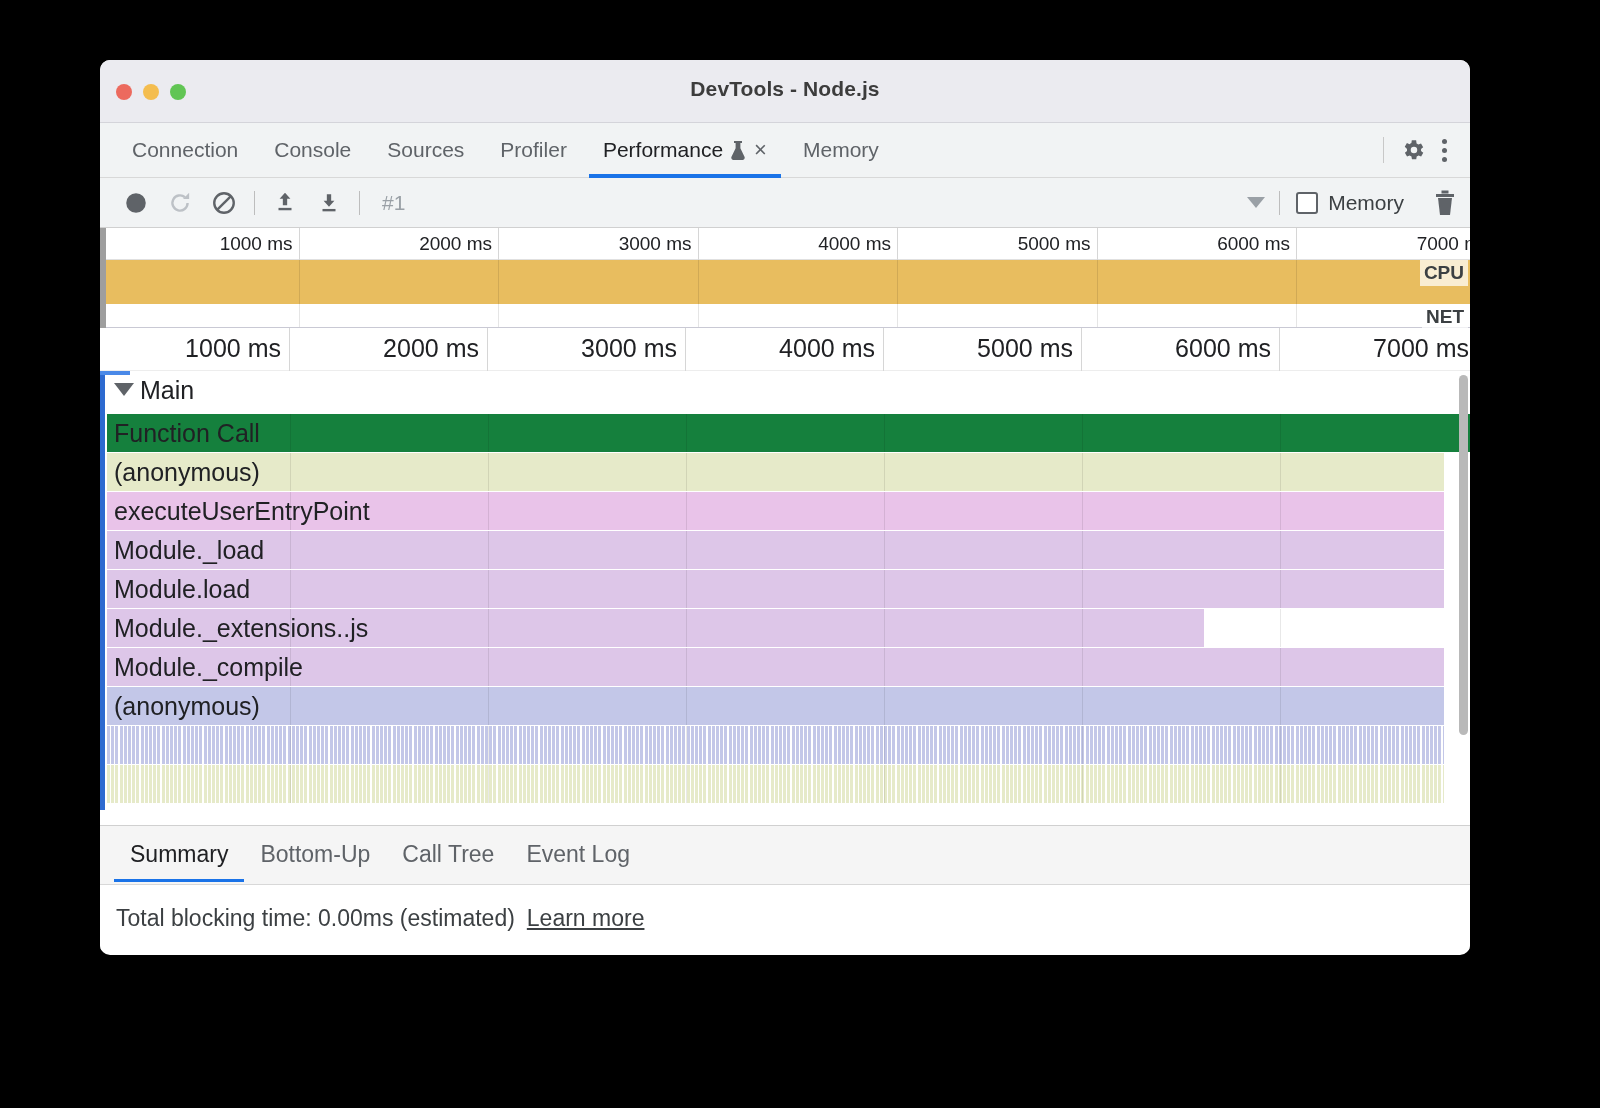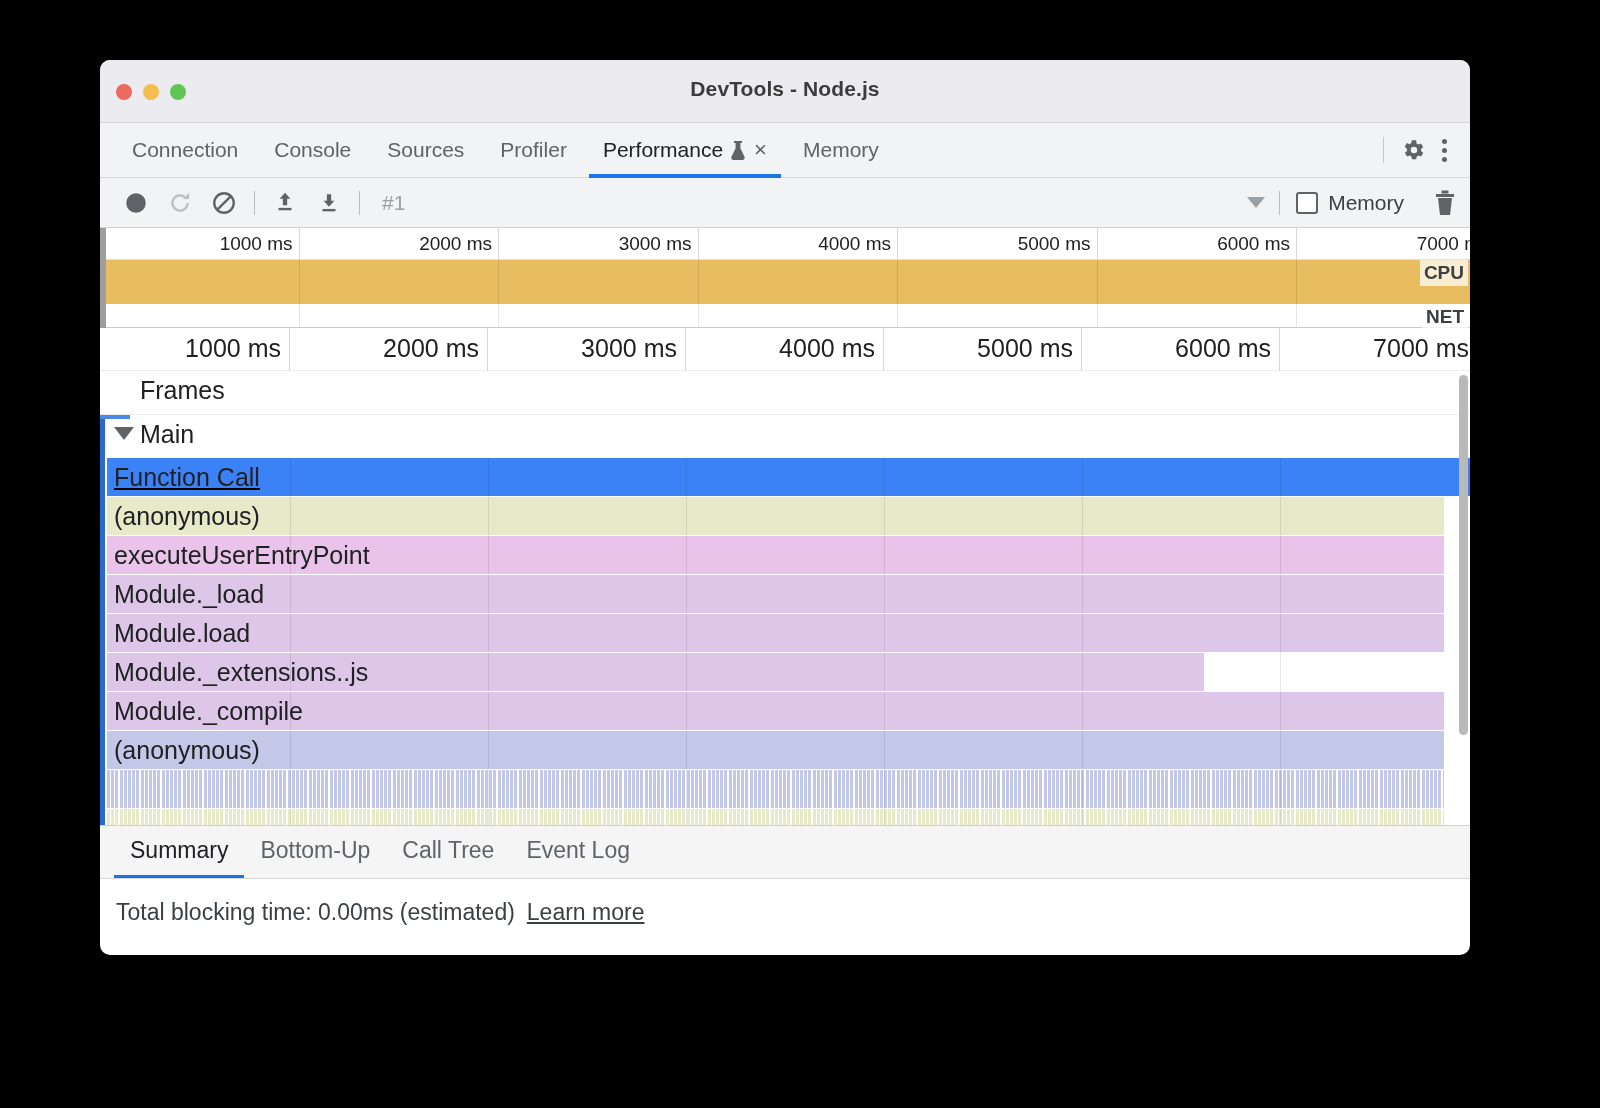--- a/index.html
+++ b/index.html
@@ -335,26 +335,26 @@
     position: absolute;
     left: 1px; top: 0;
     width: 9px; height: 360px;
     background: #b9b9b9;
     border-radius: 5px;
   }
 
   
   #drawer-tabs {
     position: relative;
-    height: 54px;
+    height: 60px;
     background: #f5f5f5;
     border-top: 1px solid #d0d0d0;
     border-bottom: 1px solid #d8d8d8;
     display: flex;
-    align-items: flex-end;
+    align-items: flex-start;
     padding-left: 14px;
   }
   .dtab {
     position: relative;
     height: 56px;
     display: flex; align-items: center;
     padding: 0 16px;
     font-size: 23px;
     color: #5f6368;
     white-space: nowrap;
@@ -522,34 +522,31 @@
     <div id="flame-ruler">
         <div class="fruler-tick" style="left: -8px; width: 198px;">1000 ms</div>
         <div class="fruler-tick" style="left: 190px; width: 198px;">2000 ms</div>
         <div class="fruler-tick" style="left: 388px; width: 198px;">3000 ms</div>
         <div class="fruler-tick" style="left: 586px; width: 198px;">4000 ms</div>
         <div class="fruler-tick" style="left: 784px; width: 198px;">5000 ms</div>
         <div class="fruler-tick" style="left: 982px; width: 198px;">6000 ms</div>
         <div class="fruler-tick" style="left: 1180px; width: 198px;">7000 ms</div>
       </div>
 
-    <div id="frames-row">
-      <span id="frames-label">Frames</span>
-    </div>
 
     <div id="main-track">
       <div id="main-blue-edge" style="height: 439px;"></div>
       <div id="main-blue-top"></div>
       <div id="main-header">
         <span id="main-disclosure"></span>
         <span id="main-label">Main</span>
       </div>
       <div id="flame-rows">
           <div class="flame-row">
-            <div class="flame-bar" style="width: 1415px; background: #3b82f6; text-decoration: underline;">
+            <div class="flame-bar" style="width: 1415px; background: #15803d;">
               <span class="lbl">Function Call</span>
             </div>
             <div class="flame-grid" style="left: 190px;"></div>
             <div class="flame-grid" style="left: 388px;"></div>
             <div class="flame-grid" style="left: 586px;"></div>
             <div class="flame-grid" style="left: 784px;"></div>
             <div class="flame-grid" style="left: 982px;"></div>
             <div class="flame-grid" style="left: 1180px;"></div>
           </div>
           <div class="flame-row">

